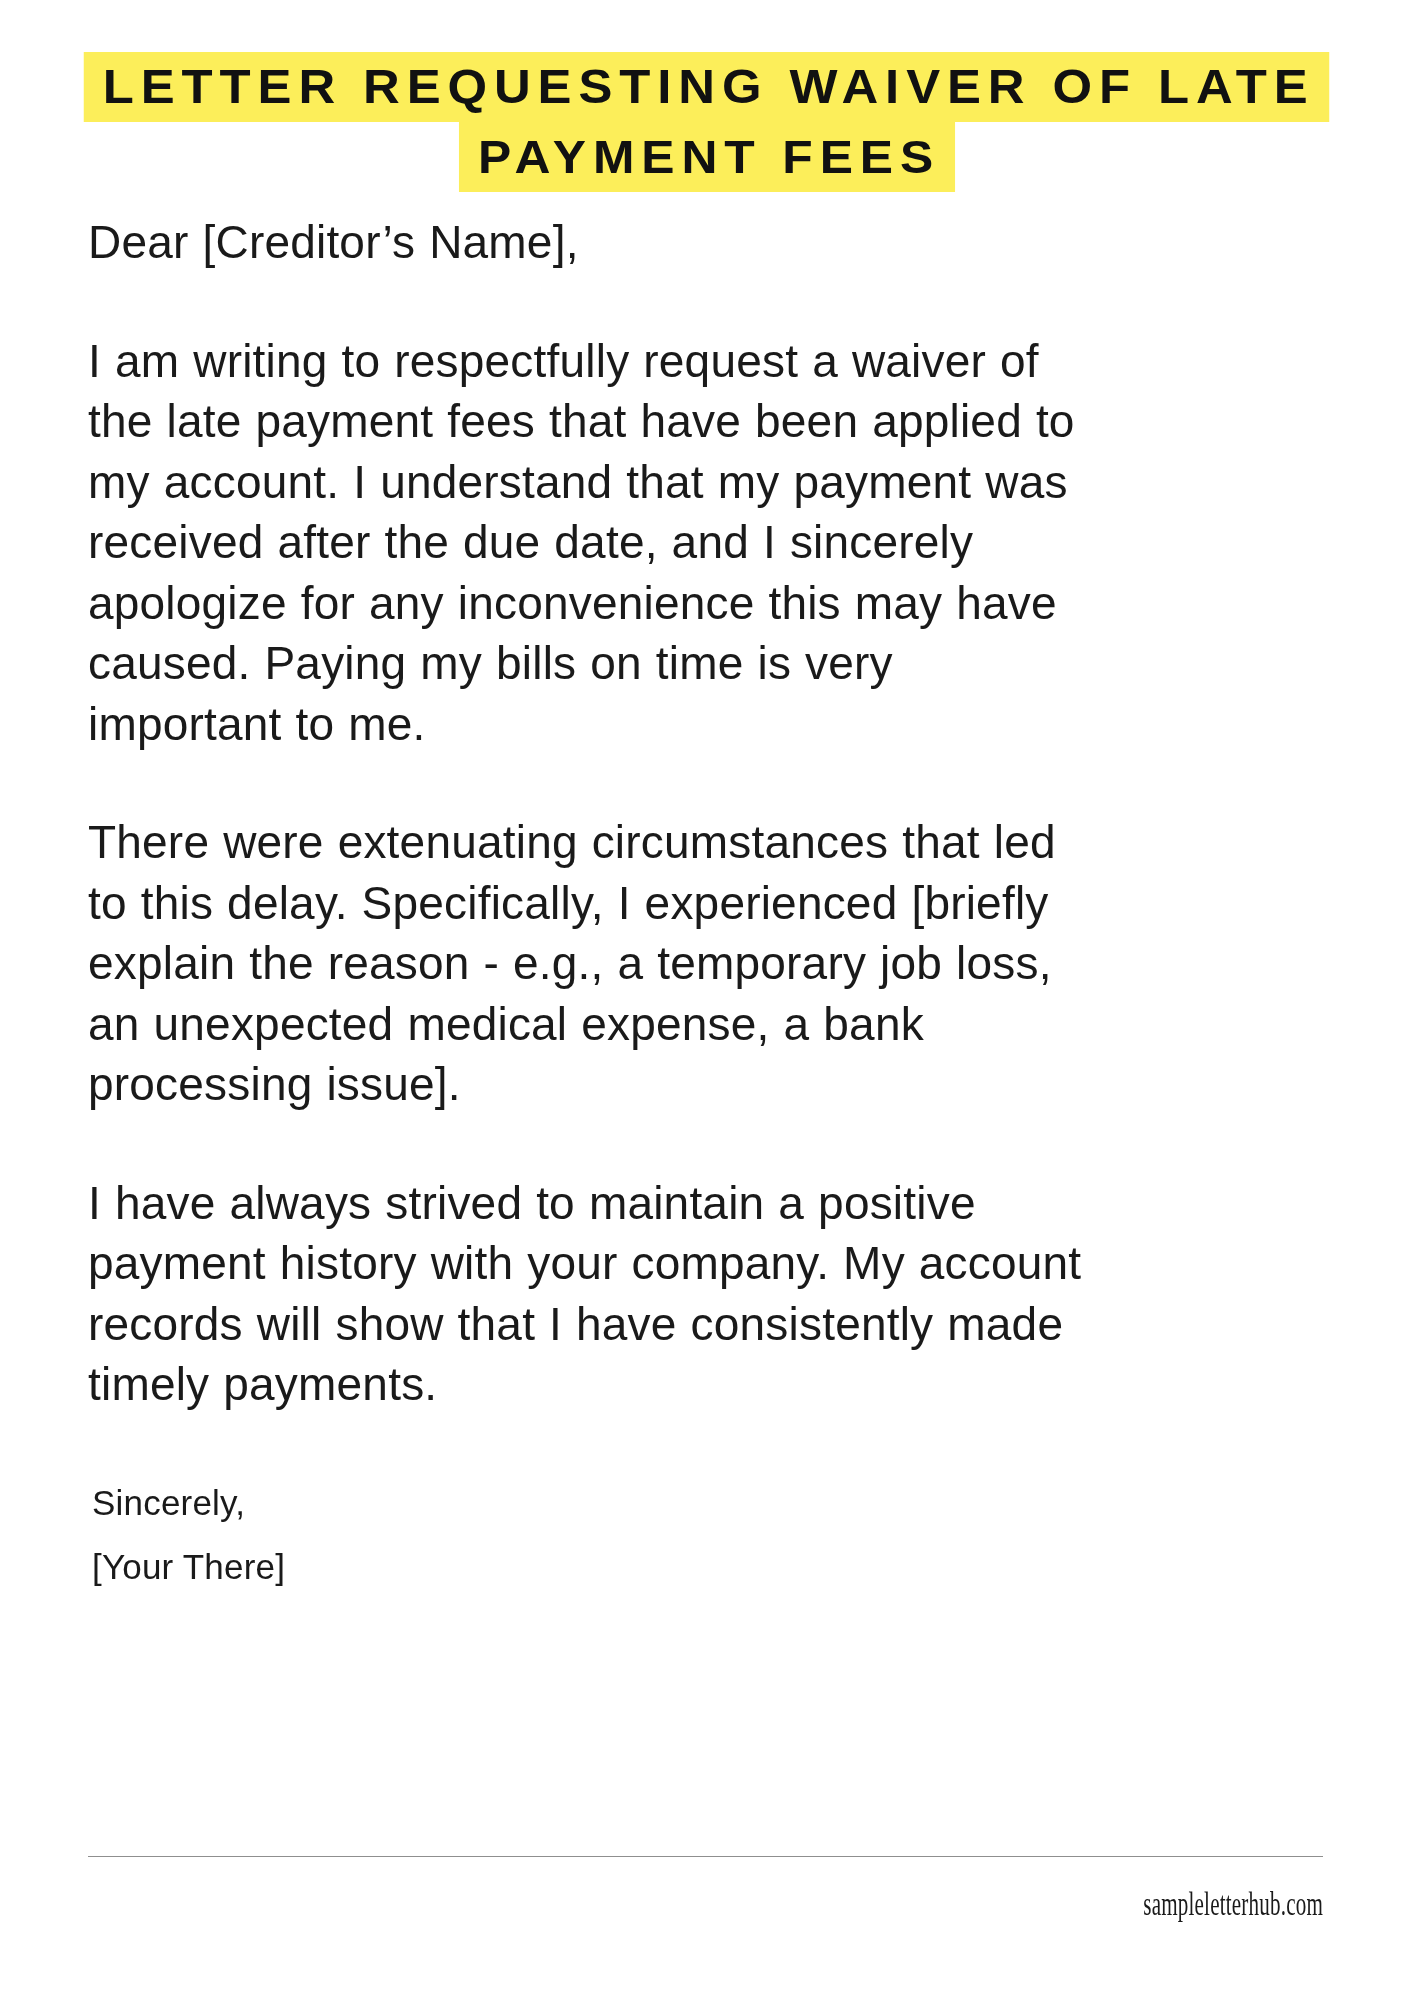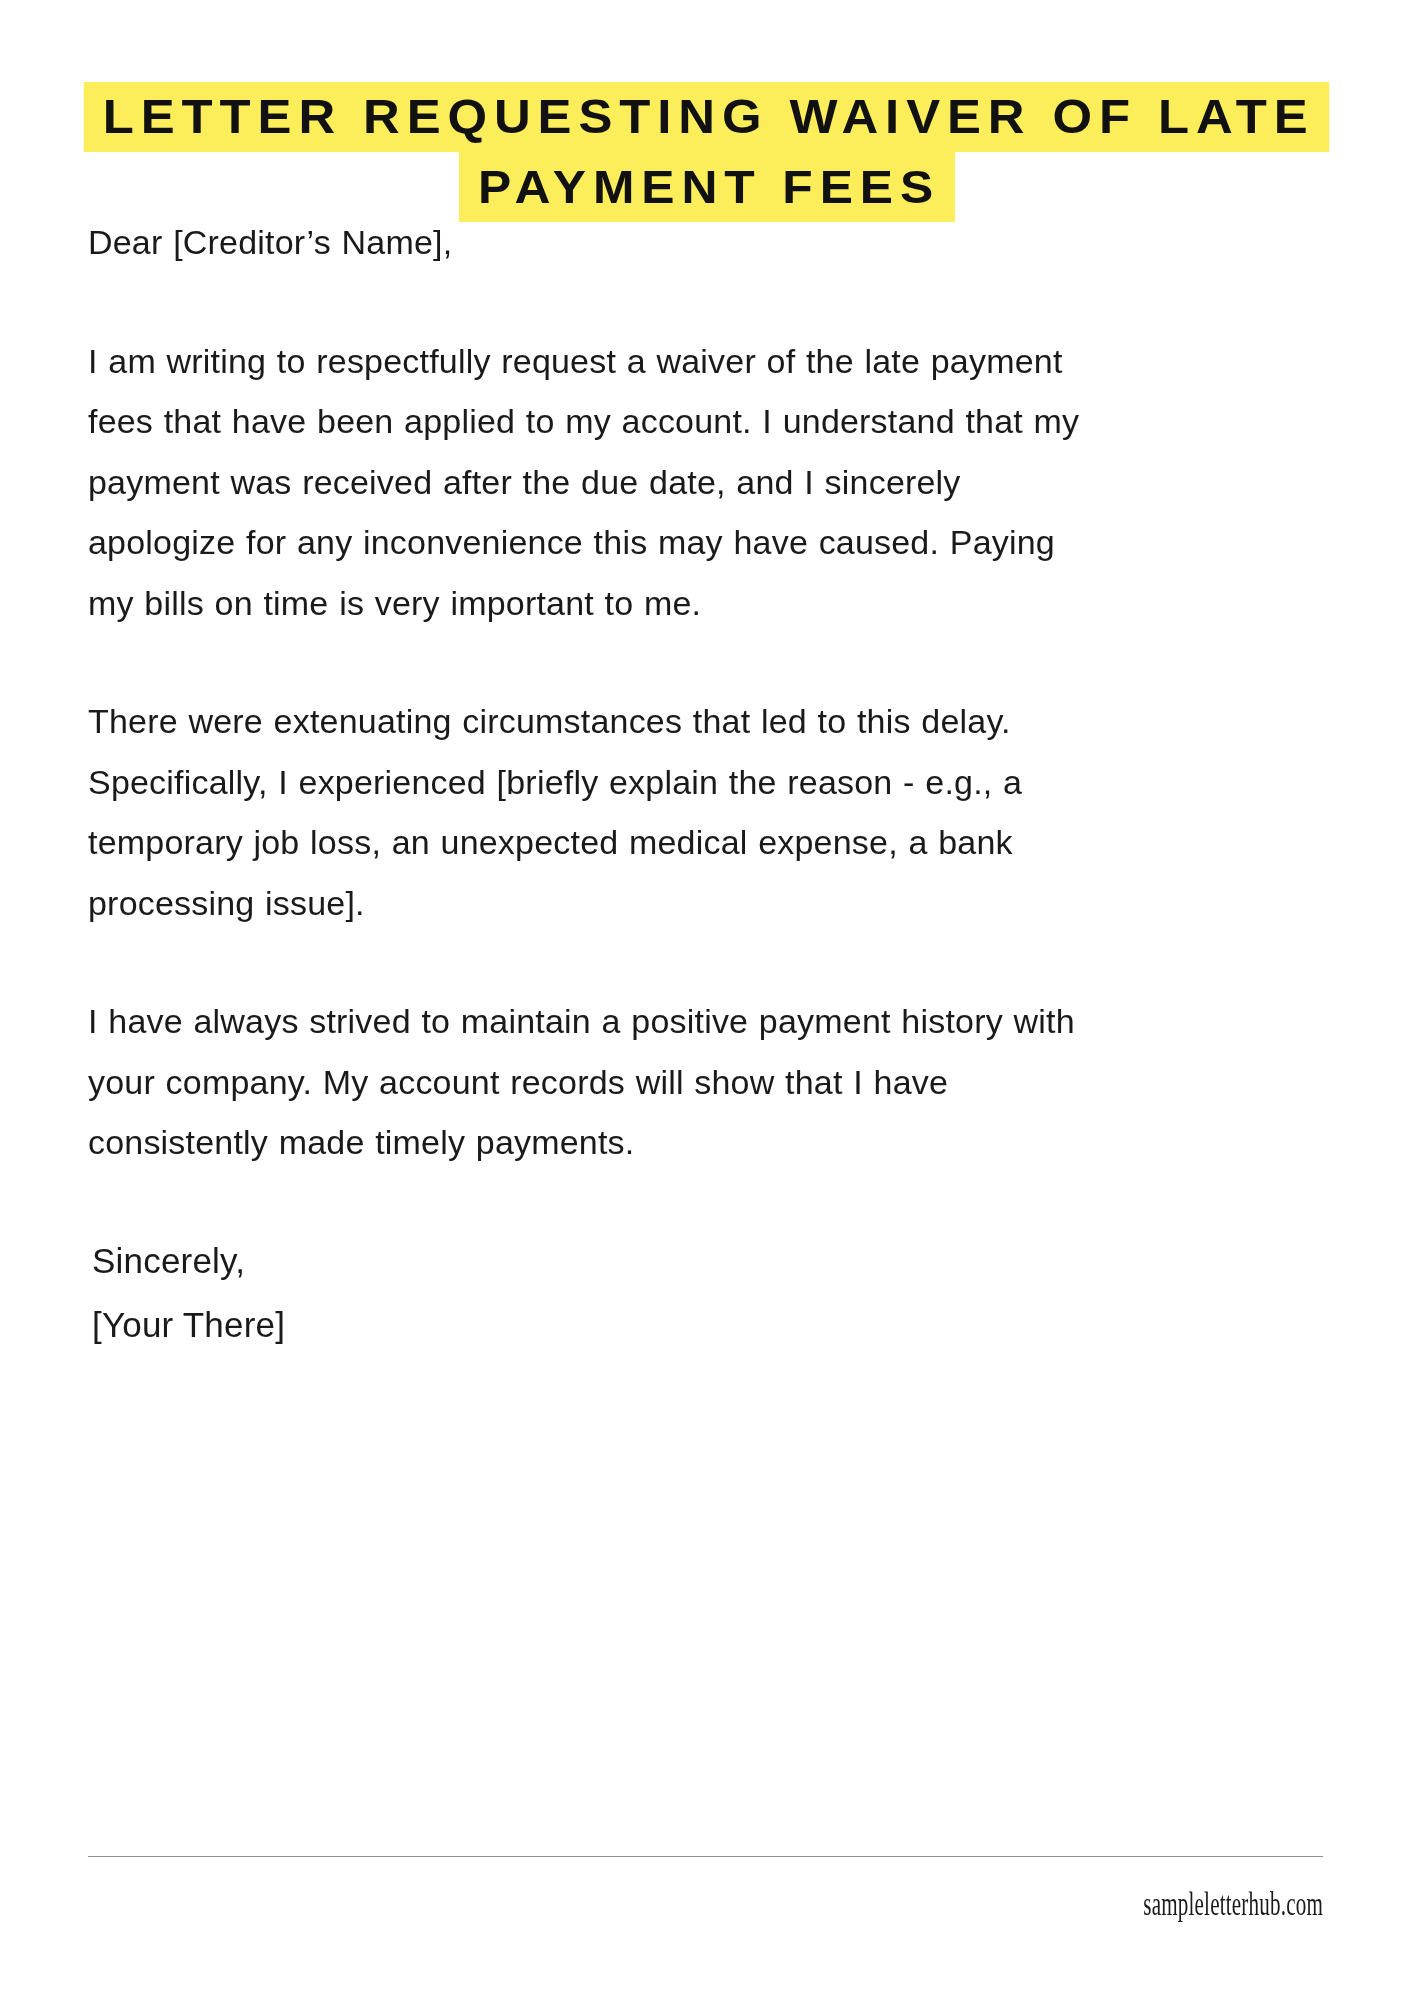--- a/index.html
+++ b/index.html
@@ -23,21 +23,20 @@
   }
 
   
   .title-block {
     position: absolute;
     top: 52px;
     left: 0;
     width: 1414px;
     text-align: center;
     line-height: 0;
-    margin-top: 30px;
   }
   .title-line {
     display: inline-block;
     font-family: "Liberation Sans Narrow", "Liberation Sans", sans-serif;
     font-weight: bold;
     font-size: 47px;
     line-height: 70px;
     letter-spacing: 6.5px;
     color: #111111;
     background: #FCEE5A;
@@ -55,21 +54,21 @@
   
   .body-wrap {
     position: absolute;
     top: 212px;
     left: 88px;
     width: 1000px;
   }
   .para {
     font-family: "Liberation Sans", sans-serif;
     font-weight: 300;
-    font-size: 34px;
+    font-size: 46px;
     line-height: 60.5px;
     color: #1a1a1a;
     margin: 0 0 58px 0;
     letter-spacing: 0.2px;
     word-spacing: 1px;
     text-align: left;
   }
   .para:last-child { margin-bottom: 0; }
 
   .salutation { margin-bottom: 58px; }

